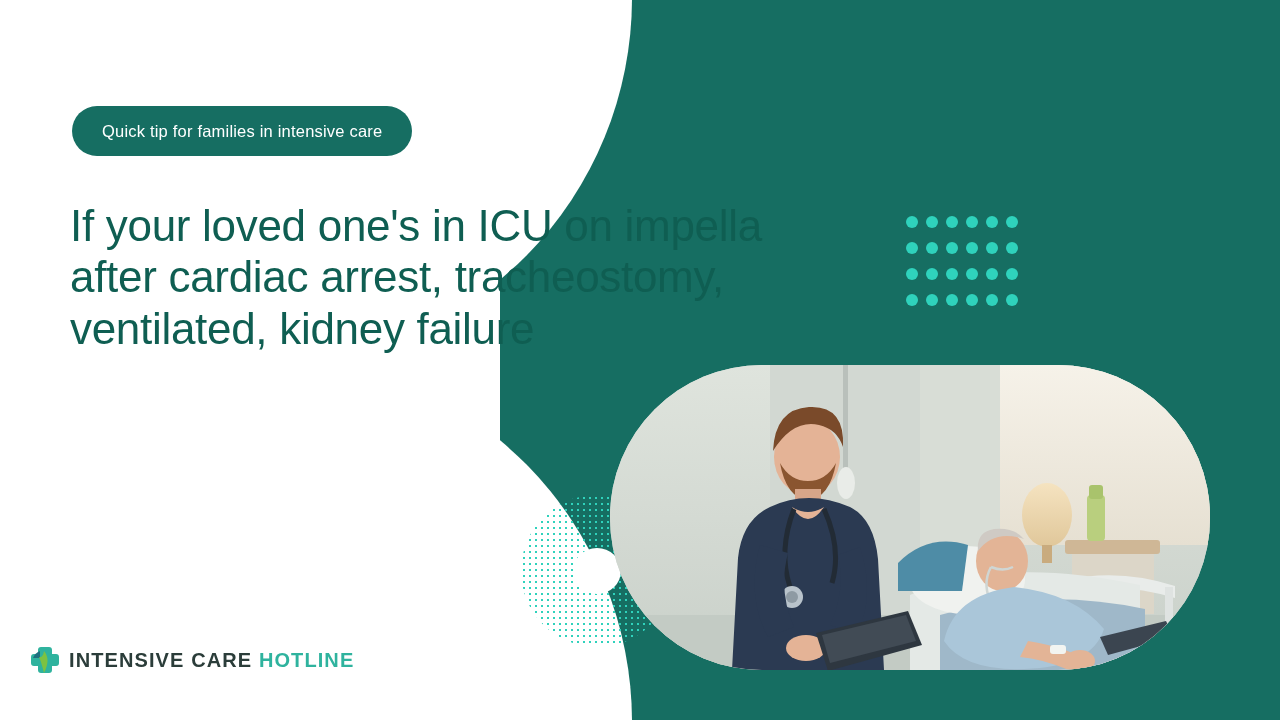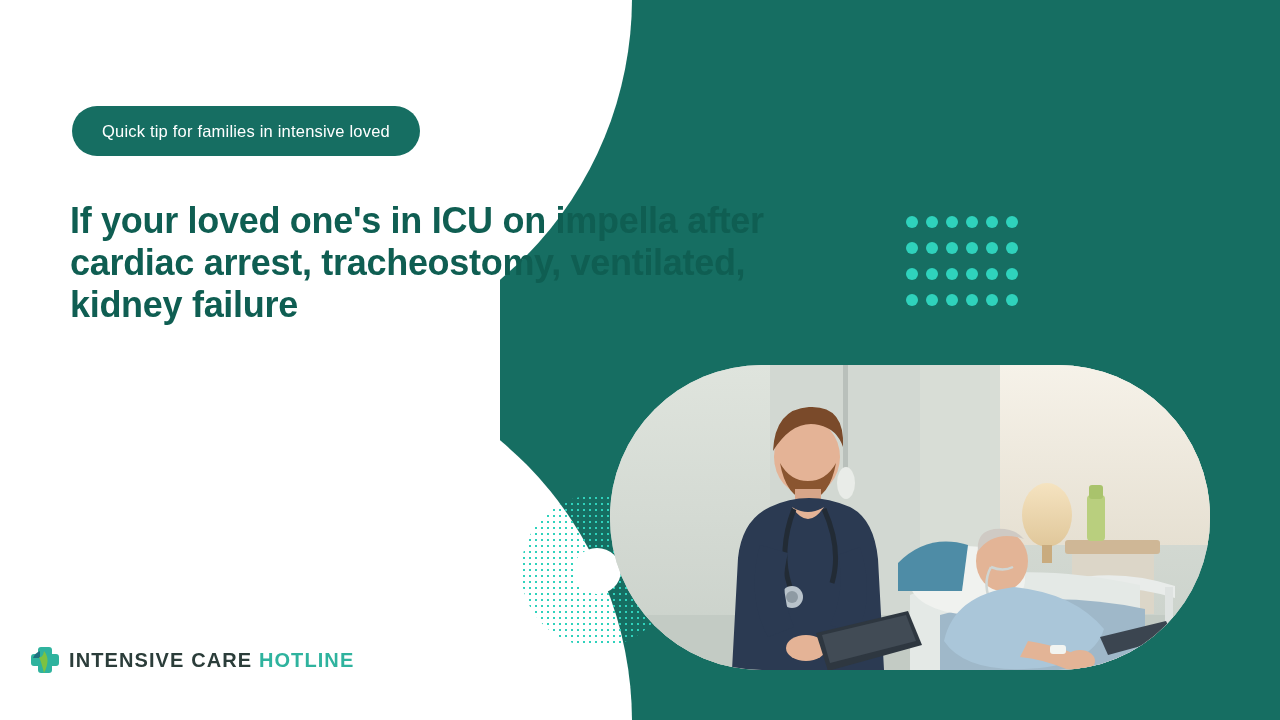--- a/index.html
+++ b/index.html
@@ -80,22 +80,22 @@
     white-space: nowrap;
   }
 
   
   .headline {
     position: absolute;
     top: 200px;
     left: 70px;
     width: 700px;
     color: #0f5e52;
-    font-size: 36px;
-    font-weight: bold;
+    font-size: 44px;
+    font-weight: normal;
     line-height: 1.17;
     letter-spacing: -0.3px;
     z-index: 10;
   }
 
   
   .dot-grid {
     position: absolute;
     top: 216px;
     left: 906px;
@@ -179,21 +179,21 @@
 <body>
 
 <div class="slide">
 
   <div class="teal-panel"></div>
   <div class="white-arc-top"></div>
   <div class="white-arc-bottom"></div>
   <div class="white-left"></div>
 
   <div class="eyebrow">
-    <span class="eyebrow-text">Quick tip for families in intensive loved</span>
+    <span class="eyebrow-text">Quick tip for families in intensive care</span>
   </div>
 
   <h1 class="headline">If your loved one's in ICU on impella after cardiac arrest, tracheostomy, ventilated, kidney failure</h1>
 
   <div class="dot-grid">
     <span></span>
       <span></span>
       <span></span>
       <span></span>
       <span></span>

